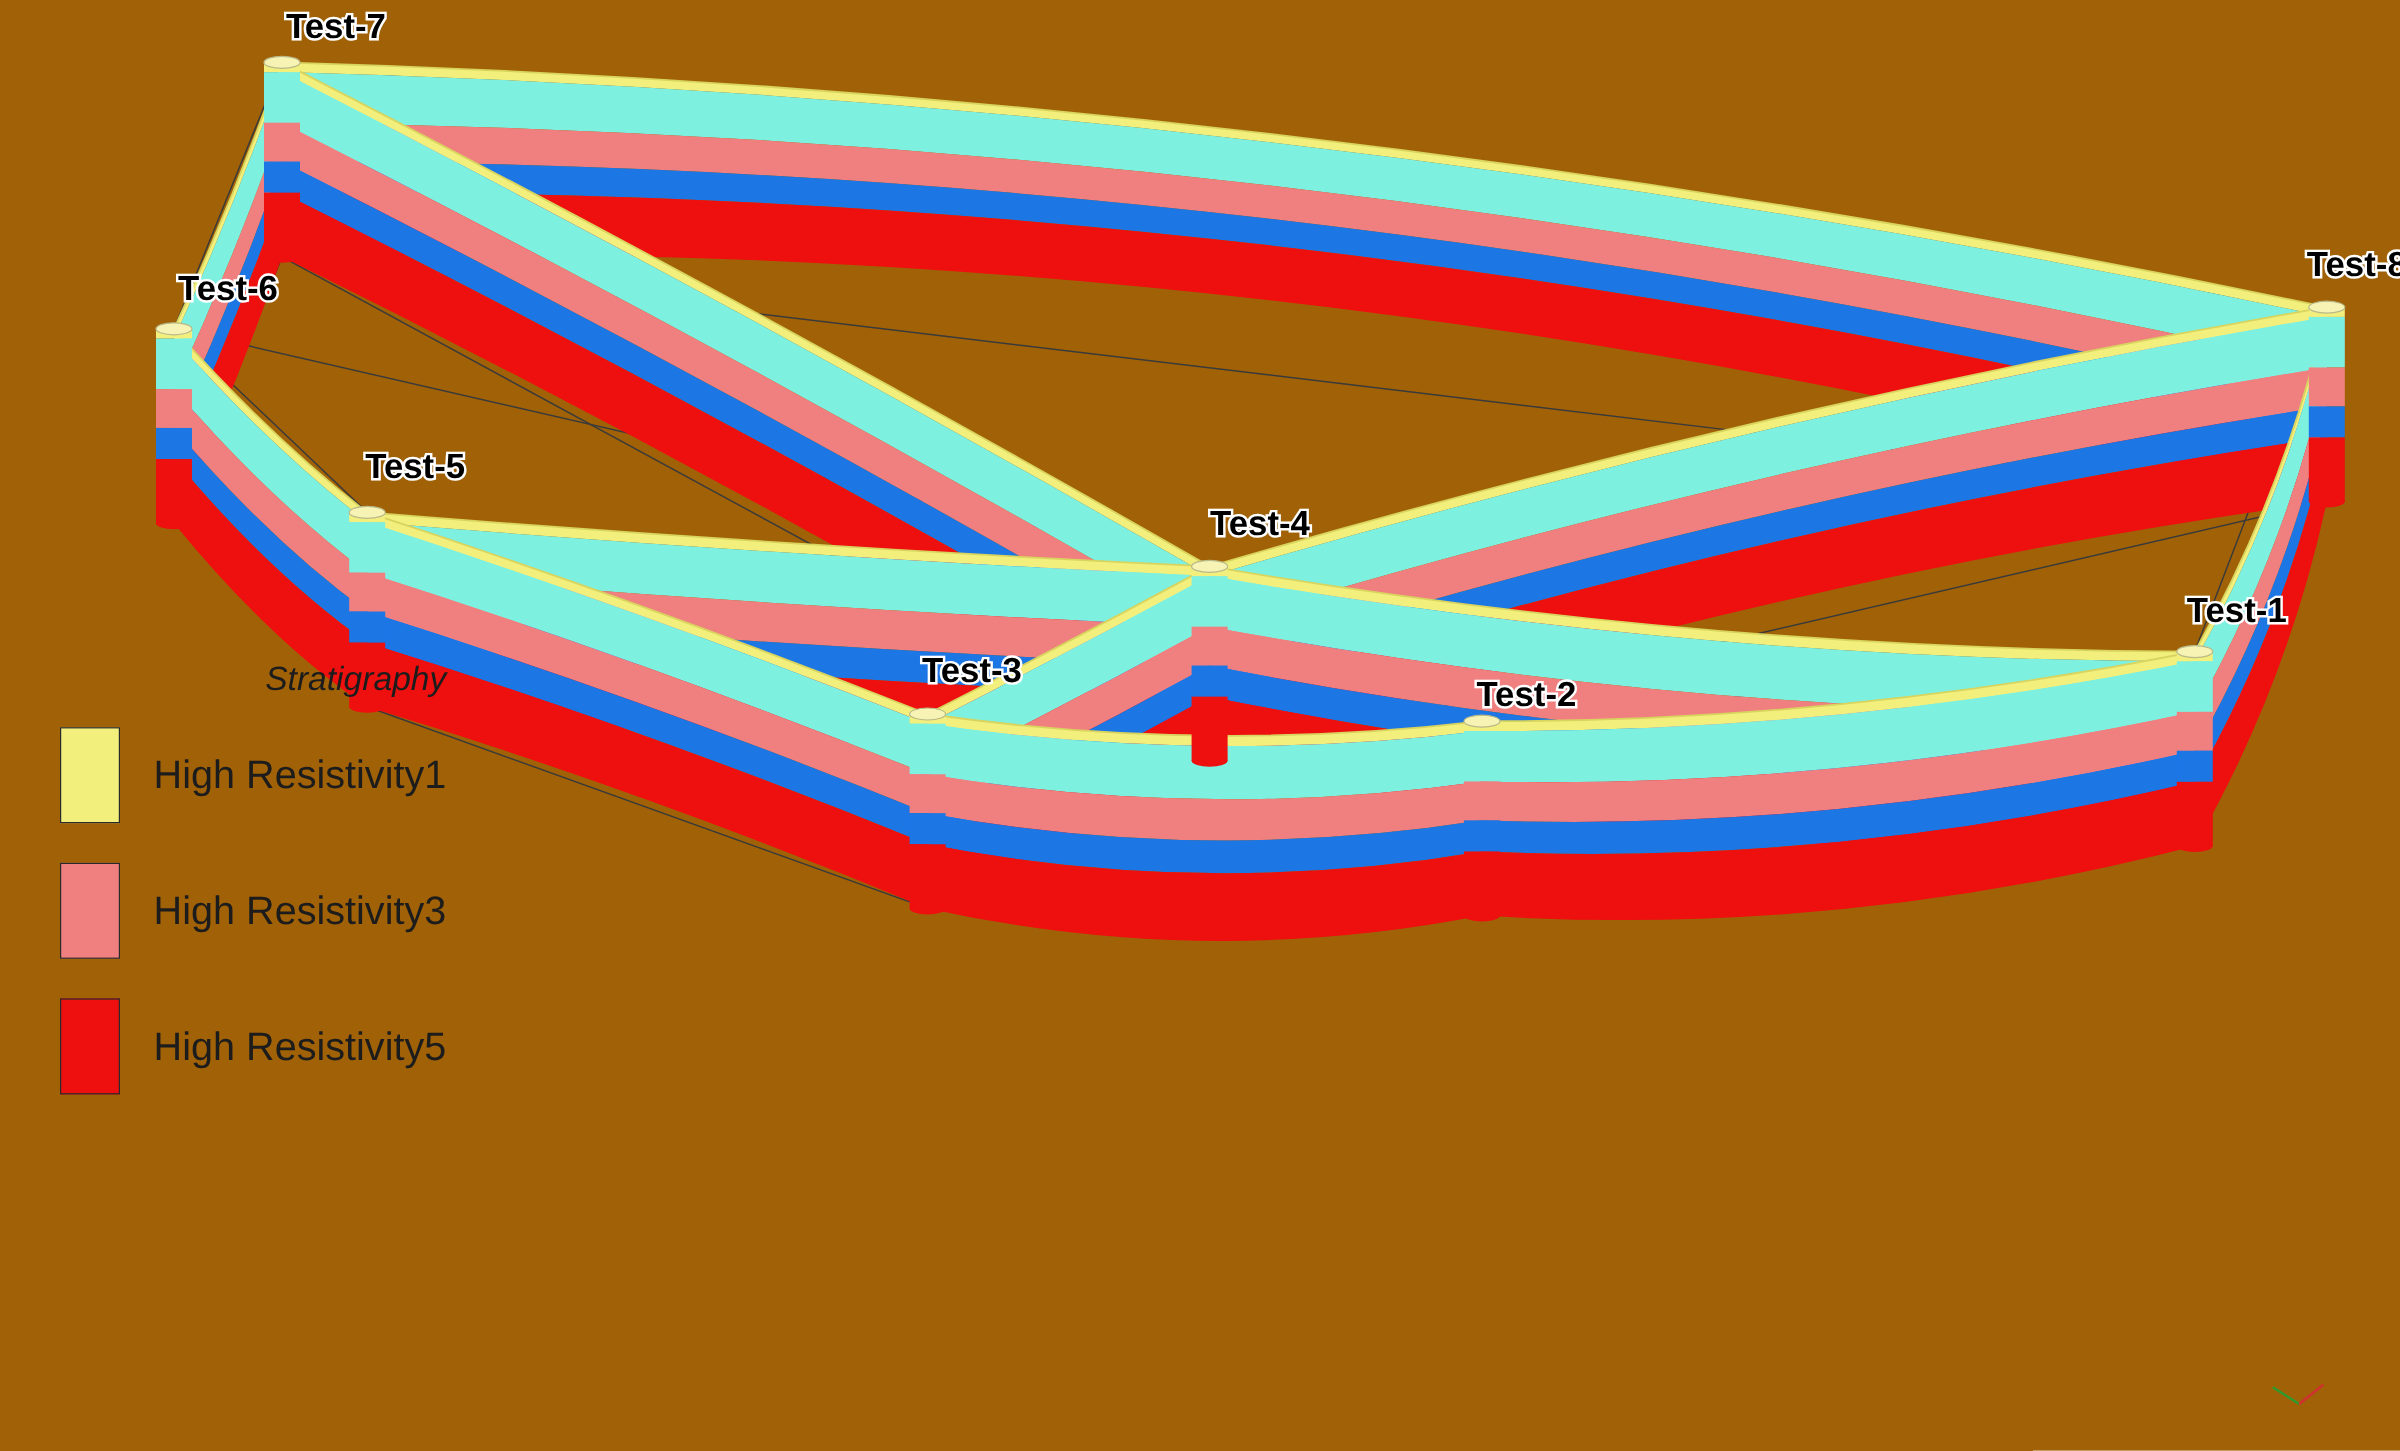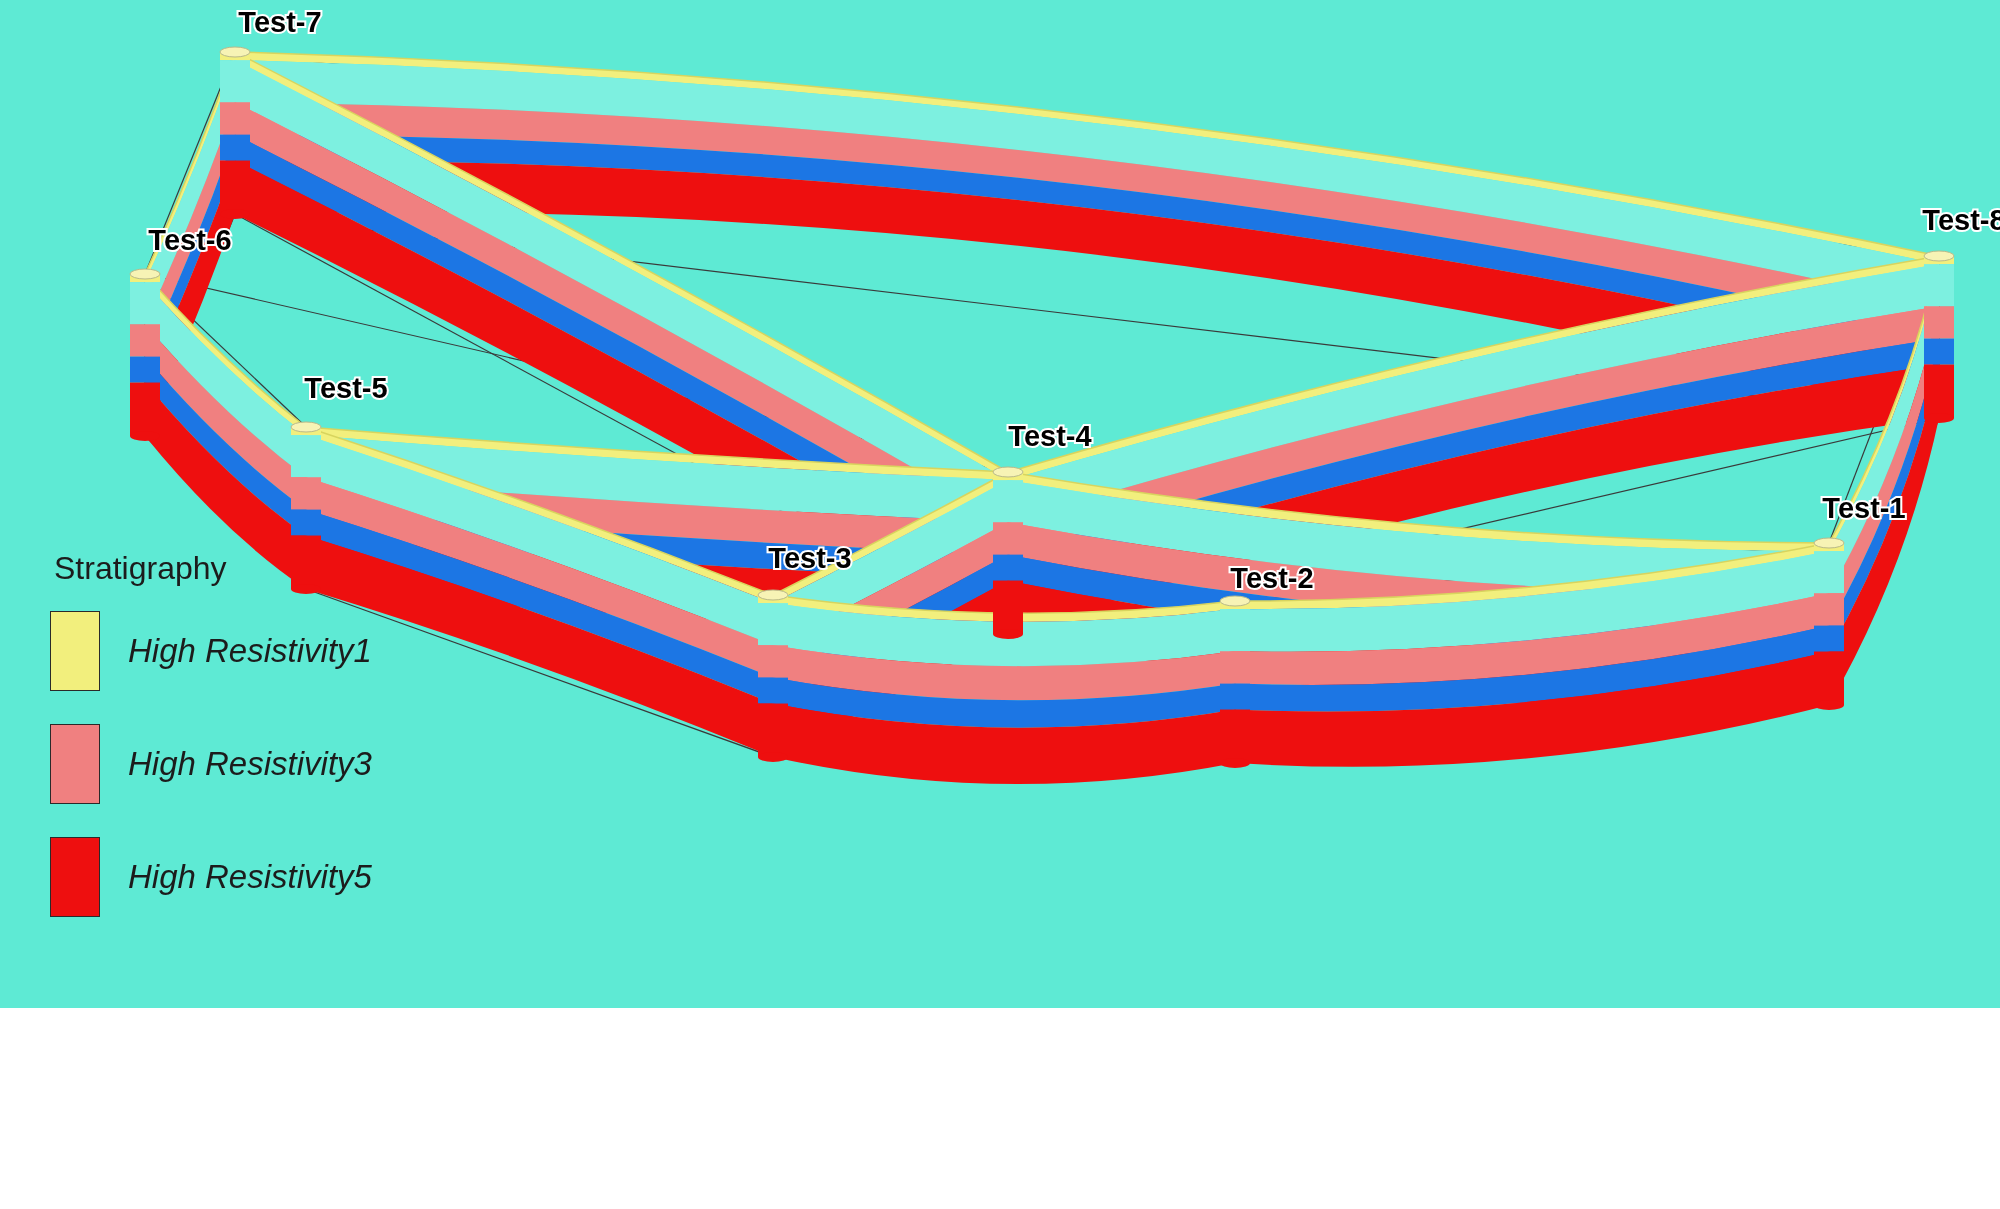--- a/index.html
+++ b/index.html
@@ -1,22 +1,23 @@
 <!DOCTYPE html>
 <html><head>
 <meta charset="utf-8">
 <style>
   html, body { margin: 0; padding: 0; background: #ffffff; }
   .stage {
     position: relative;
     width: 2000px;
-    height: 1008px;
-    background: #5eead4;
+    height: 1209px;
+    background: #a16207;
     overflow: hidden;
     font-family: "Liberation Sans", sans-serif;
+    text-align: right;
   }
   #fence {
     position: absolute;
     inset: 0;
     width: 2000px;
     height: 1209px;
     display: block;
   }
   .well-label {
     font-family: "Liberation Sans", sans-serif;
@@ -27,29 +28,29 @@
     stroke-width: 4px;
     paint-order: stroke;
   }
   .legend {
     position: absolute;
     left: 50px;
     top: 550px;
     color: #1c1c1c;
   }
   .legend-title {
-    font-size: 32px;
+    font-size: 28px;
     margin: 0 0 24px 4px;
+    font-style: italic;
   }
   .legend-item {
     display: flex;
     align-items: center;
     height: 80px;
     margin-bottom: 33px;
-    font-style: italic;
   }
   .swatch {
     width: 50px;
     height: 80px;
     border: 1px solid #2a2a2a;
     margin-right: 28px;
     flex: none;
     box-sizing: border-box;
   }
   .legend-label {

